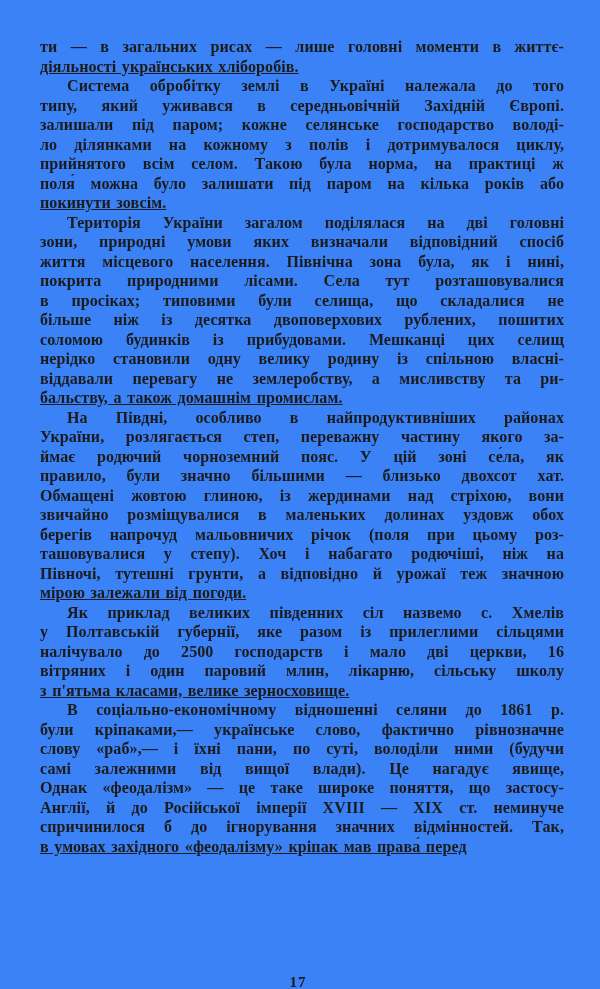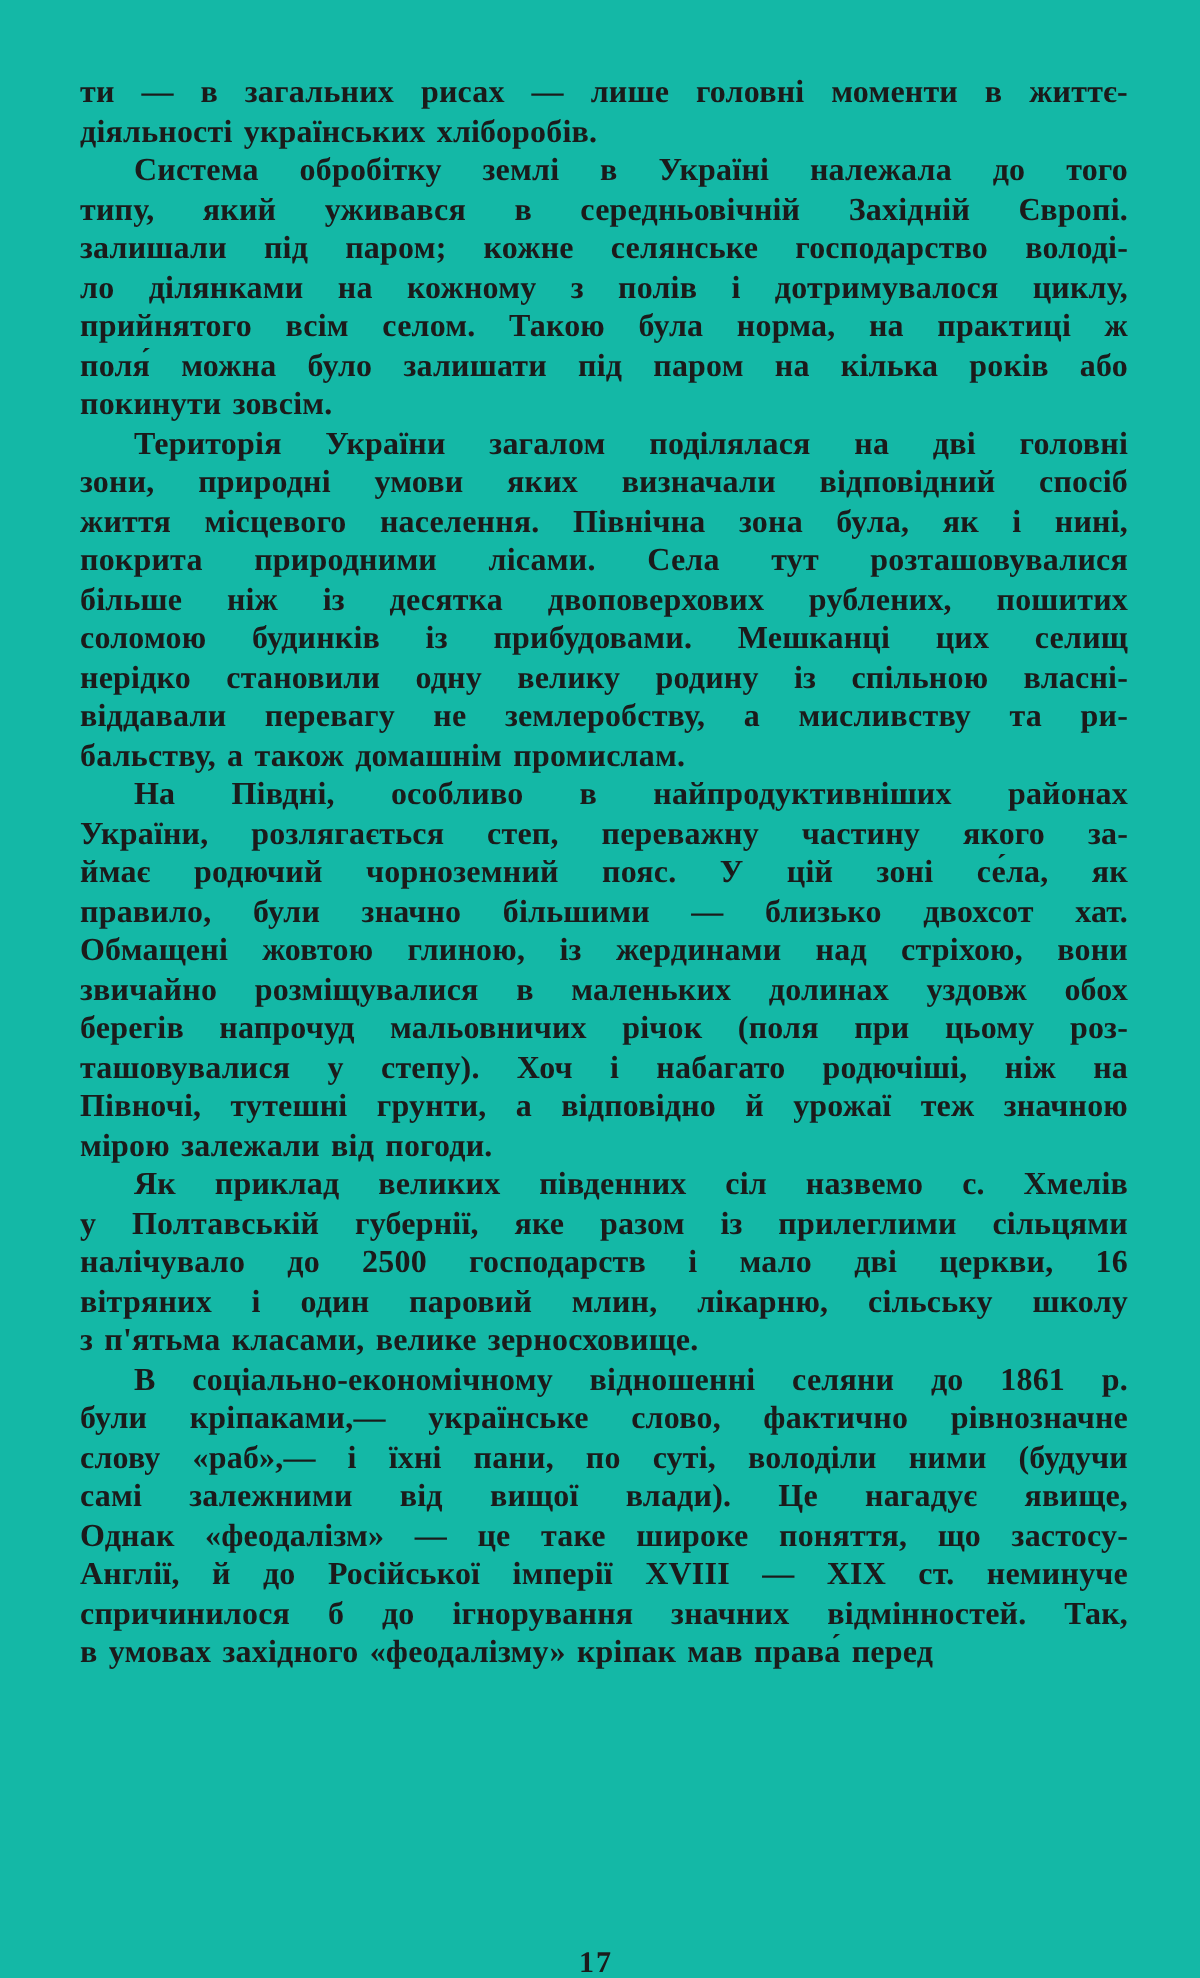--- a/index.html
+++ b/index.html
@@ -4,21 +4,21 @@
 <style>
   html, body {
     margin: 0;
     padding: 0;
     background: #ffffff;
   }
   .page {
     position: relative;
     width: 600px;
     height: 989px;
-    background: #14b8a6;
+    background: #3b82f6;
     overflow: hidden;
     font-family: "Liberation Serif", "DejaVu Serif", serif;
     color: #1b1b1b;
   }
   .text-block {
     position: absolute;
     left: 40px;
     top: 37px;
     width: 524px;
     font-size: 16px;
@@ -31,20 +31,21 @@
   .line {
     text-align: justify;
     text-align-last: justify;
     white-space: normal;
     overflow: hidden;
     height: 19.5px;
   }
   .line.last {
     text-align: left;
     text-align-last: left;
+    text-decoration: underline;
   }
   .line.indent {
     padding-left: 27px;
   }
   .page-number {
     position: absolute;
     top: 946px;
     left: 0;
     width: 596px;
     text-align: center;
@@ -70,20 +71,21 @@
         <div class="line">ло ділянками на кожному з полів і дотримувалося циклу,</div>
         <div class="line">прийнятого всім селом. Такою була норма, на практиці ж</div>
         <div class="line">поля́ можна було залишати під паром на кілька років або</div>
         <div class="line last">покинути зовсім.</div>
       </div>
       <div class="paragraph">
         <div class="line indent">Територія України загалом поділялася на дві головні</div>
         <div class="line">зони, природні умови яких визначали відповідний спосіб</div>
         <div class="line">життя місцевого населення. Північна зона була, як і нині,</div>
         <div class="line">покрита природними лісами. Села тут розташовувалися</div>
+        <div class="line">в просіках; типовими були селища, що складалися не</div>
         <div class="line">більше ніж із десятка двоповерхових рублених, пошитих</div>
         <div class="line">соломою будинків із прибудовами. Мешканці цих селищ</div>
         <div class="line">нерідко становили одну велику родину із спільною власні-</div>
         <div class="line">віддавали перевагу не землеробству, а мисливству та ри-</div>
         <div class="line last">бальству, а також домашнім промислам.</div>
       </div>
       <div class="paragraph">
         <div class="line indent">На Півдні, особливо в найпродуктивніших районах</div>
         <div class="line">України, розлягається степ, переважну частину якого за-</div>
         <div class="line">ймає родючий чорноземний пояс. У цій зоні се́ла, як</div>

